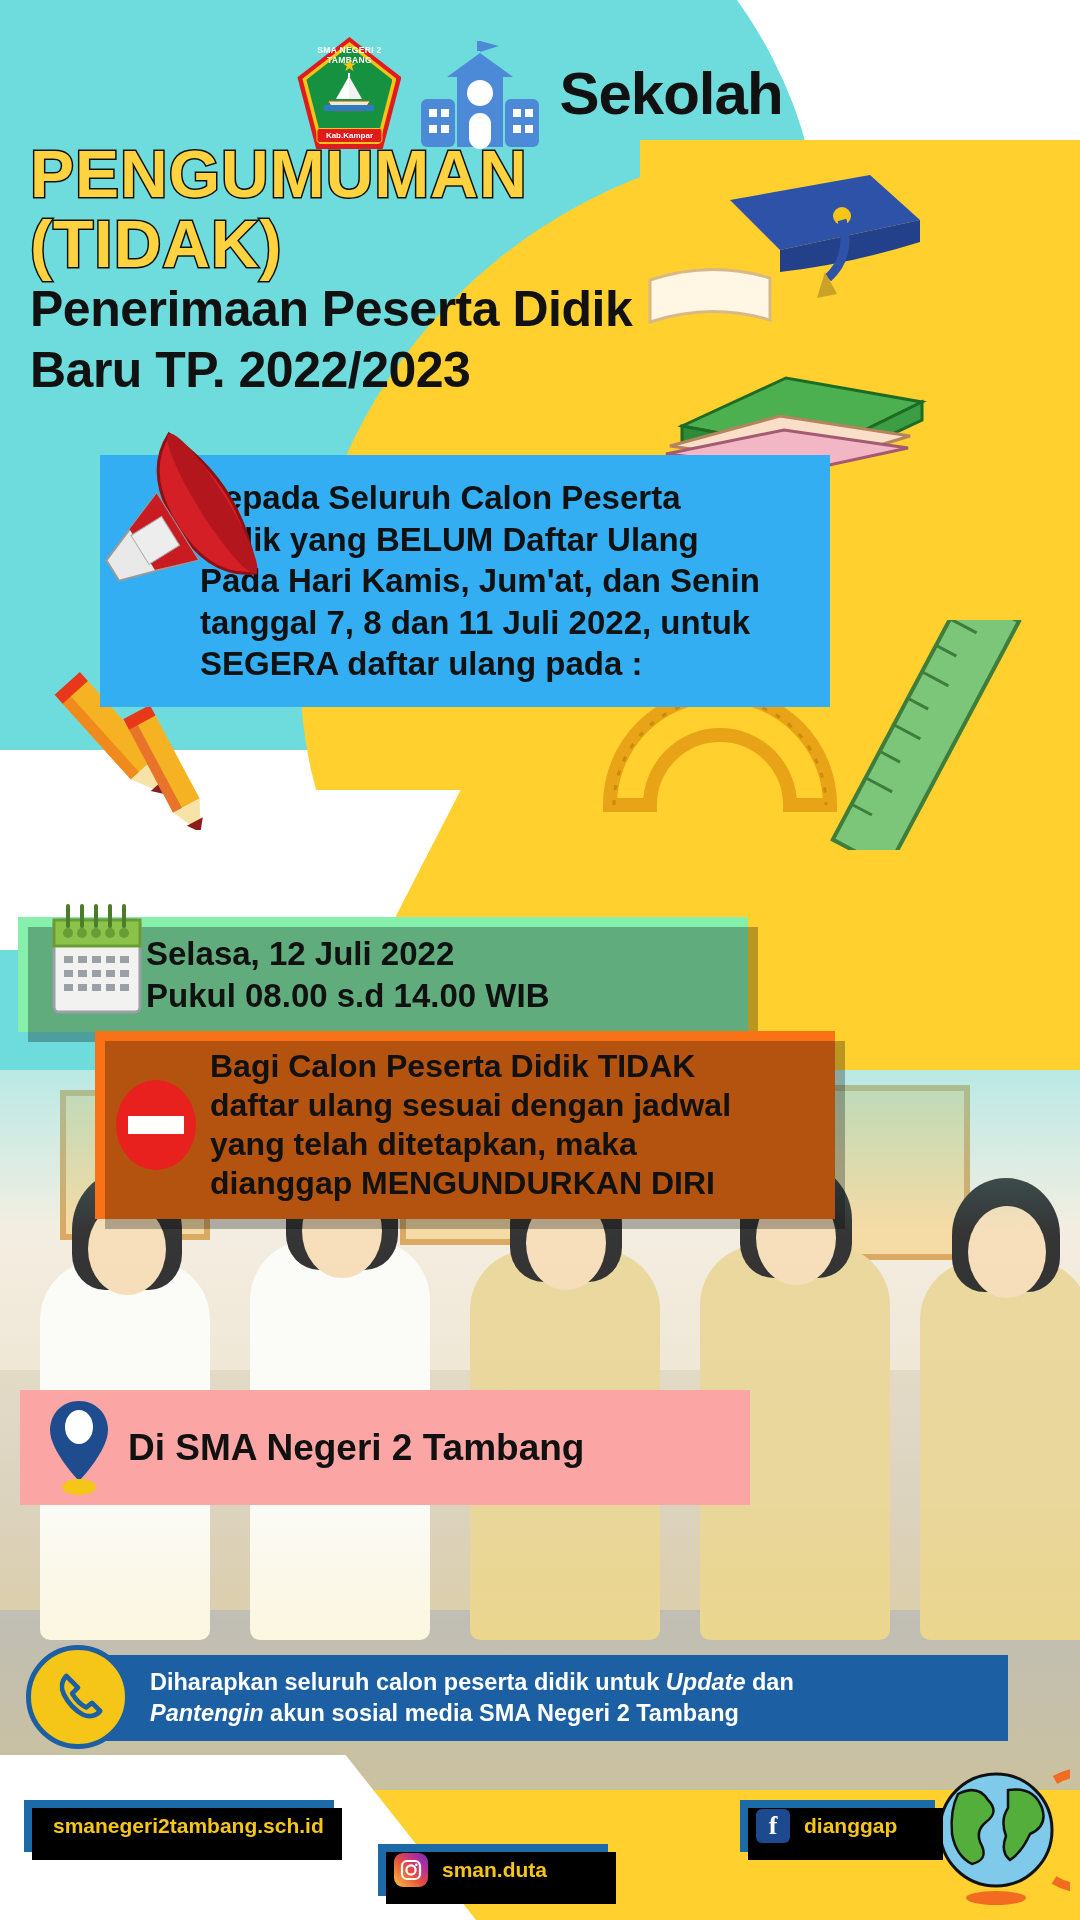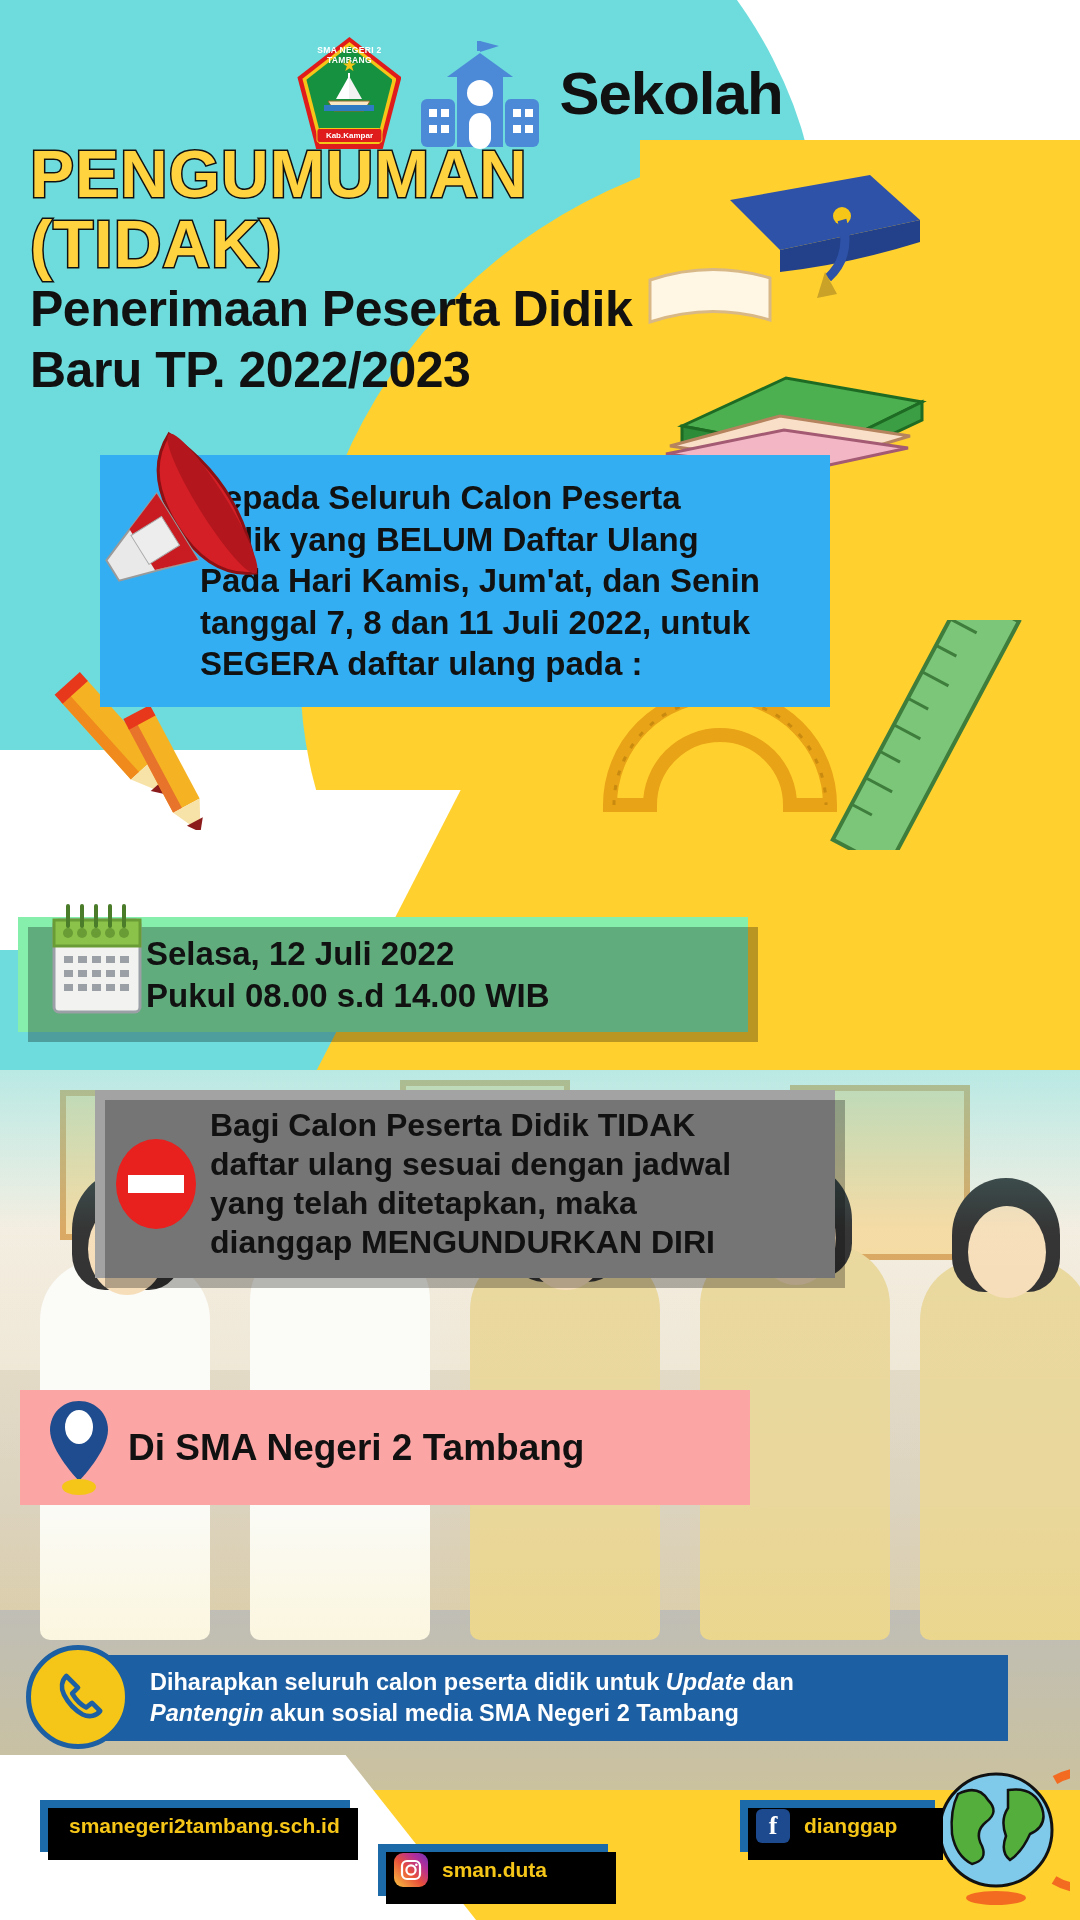--- a/index.html
+++ b/index.html
@@ -216,22 +216,22 @@
   .orange-box {
     left: 18px; top: 917px; width: 730px; height: 115px;
     background: #86efac;
     padding: 12px 20px 12px 128px;
   }
   .orange-box p {
     font-size: 33px; font-weight: bold; line-height: 1.25; color: #111;
   }
 
   .green-box {
-    left: 95px; top: 1090px; width: 740px; min-height: 185px;
-    background: #a3a3a3;
+    left: 95px; top: 1031px; width: 740px; min-height: 185px;
+    background: #f97316;
     padding: 16px 18px 16px 115px;
     z-index: 25;
   }
   .green-box p {
     font-size: 32px; font-weight: bold; line-height: 1.22; color: #111;
   }
 
   .red-box {
     left: 20px; top: 1390px; width: 730px; height: 115px;
     background: #fca5a5;
@@ -279,21 +279,21 @@
     display: flex; align-items: center; gap: 14px;
     padding: 0 16px;
   }
   .social-bar::after {
     content: ""; position: absolute; left: 8px; top: 8px;
     width: 100%; height: 100%; background: #000; z-index: -1;
   }
   .social-bar span.lbl {
     color: #F5C518; font-size: 21px; font-weight: bold; white-space: nowrap;
   }
-  #social-web { left: 40px; width: 310px; padding-left: 15px; }
+  #social-web { left: 24px; width: 310px; padding-left: 15px; }
   #social-ig  { left: 378px; width: 230px; margin-top: 44px; }
   #social-fb  { left: 740px; width: 195px; }
 
   .ig-badge {
     width: 34px; height: 34px; border-radius: 9px;
     background: linear-gradient(45deg,#F9C440 0%, #E8503A 45%, #B32D9B 75%, #6A35B8 100%);
     display:flex; align-items:center; justify-content:center;
   }
   .fb-badge {
     width: 34px; height: 34px; border-radius: 6px; background: #1D4A8F;

